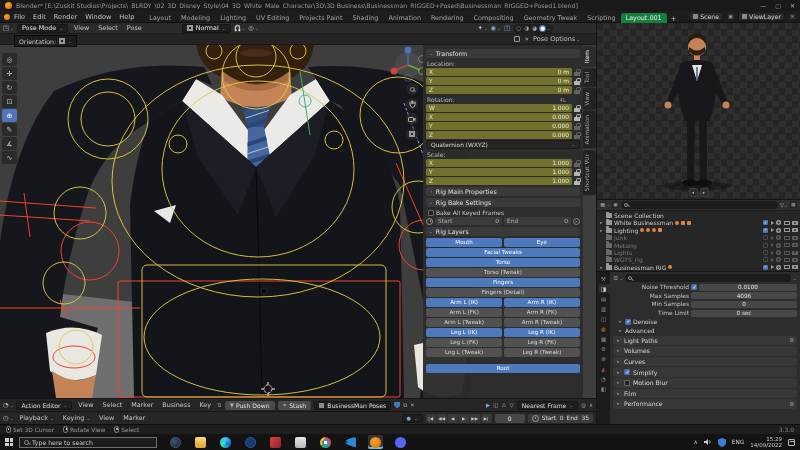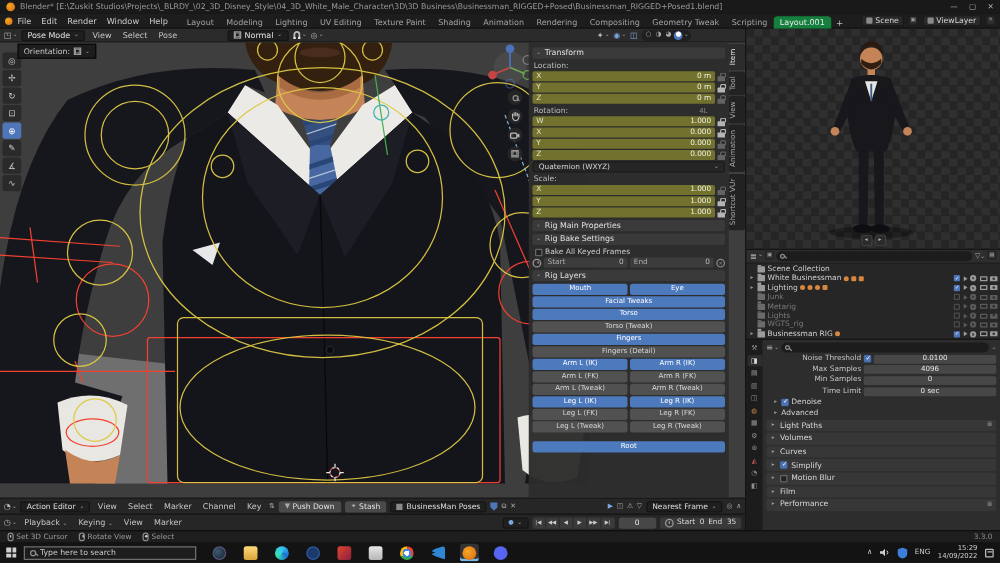--- a/index.html
+++ b/index.html
@@ -182,21 +182,21 @@
     <span class="menu">File</span>
     <span class="menu">Edit</span>
     <span class="menu">Render</span>
     <span class="menu">Window</span>
     <span class="menu">Help</span>
     <span class="wstabs">
       <span class="wstab">Layout</span>
       <span class="wstab">Modeling</span>
       <span class="wstab">Lighting</span>
       <span class="wstab">UV Editing</span>
-      <span class="wstab">Texture Paint</span>
+      <span class="wstab">Projects Paint</span>
       <span class="wstab">Shading</span>
       <span class="wstab">Animation</span>
       <span class="wstab">Rendering</span>
       <span class="wstab">Compositing</span>
       <span class="wstab">Geometry Tweak</span>
       <span class="wstab">Scripting</span>
       <span class="wstab active">Layout.001</span>
       <span class="addtab">+</span>
     </span>
     <span class="tb-right">
@@ -252,20 +252,30 @@
           <span class="shade-pill">
             <span class="sph">○</span>
             <span class="sph">◑</span>
             <span class="sph">◕</span>
             <span class="sph active">●</span>
             <span class="chev">⌄</span>
           </span>
         </span>
       </div>
 
+      <div class="tool-row">
+        <span class="tr-right">
+          <span class="sqico"></span>
+          <span class="tinyico">✕</span>
+          <span class="hico">
+            <span>Pose Options</span>
+            <span class="chev">⌄</span>
+          </span>
+        </span>
+      </div>
 
       <div class="vp-body">
         <svg class="canvas" width="597" height="353" viewBox="0 0 597 353">
           <rect x="0" y="0" width="597" height="353" fill="#3e3e3e"></rect>
           <polygon points="0,242 143,258 143,353 0,353" fill="#6f6f6f"></polygon>
 
           <path d="M196,0 L314,0 Q310,26 288,34 Q258,44 224,33 Q200,24 196,0 Z" fill="#33200f"></path>
           <ellipse cx="256" cy="8" rx="16" ry="4" fill="#5a3425" opacity="0.6"></ellipse>
           <path d="M222,26 Q256,54 290,26 L292,52 Q256,72 220,52 Z" fill="#c58457"></path>
           <path d="M224,28 Q256,50 288,28 L288,36 Q256,56 224,36 Z" fill="#9c6239" opacity="0.7"></path>
@@ -554,21 +564,21 @@
             <span>◔</span>
             <span class="chev">⌄</span>
           </span>
         <span class="dpill">
             <span>Action Editor</span>
             <span class="chev">⌄</span>
           </span>
         <span class="hmenu">View</span>
         <span class="hmenu">Select</span>
         <span class="hmenu">Marker</span>
-        <span class="hmenu">Channel</span>
+        <span class="hmenu">Business</span>
         <span class="hmenu">Key</span>
         <span class="tinyico">⇅</span>
         <span class="btn">
             <span class="tinyico">▼</span>
             <span>Push Down</span>
           </span>
         <span class="btn">
             <span class="tinyico">✦</span>
             <span>Stash</span>
           </span>

